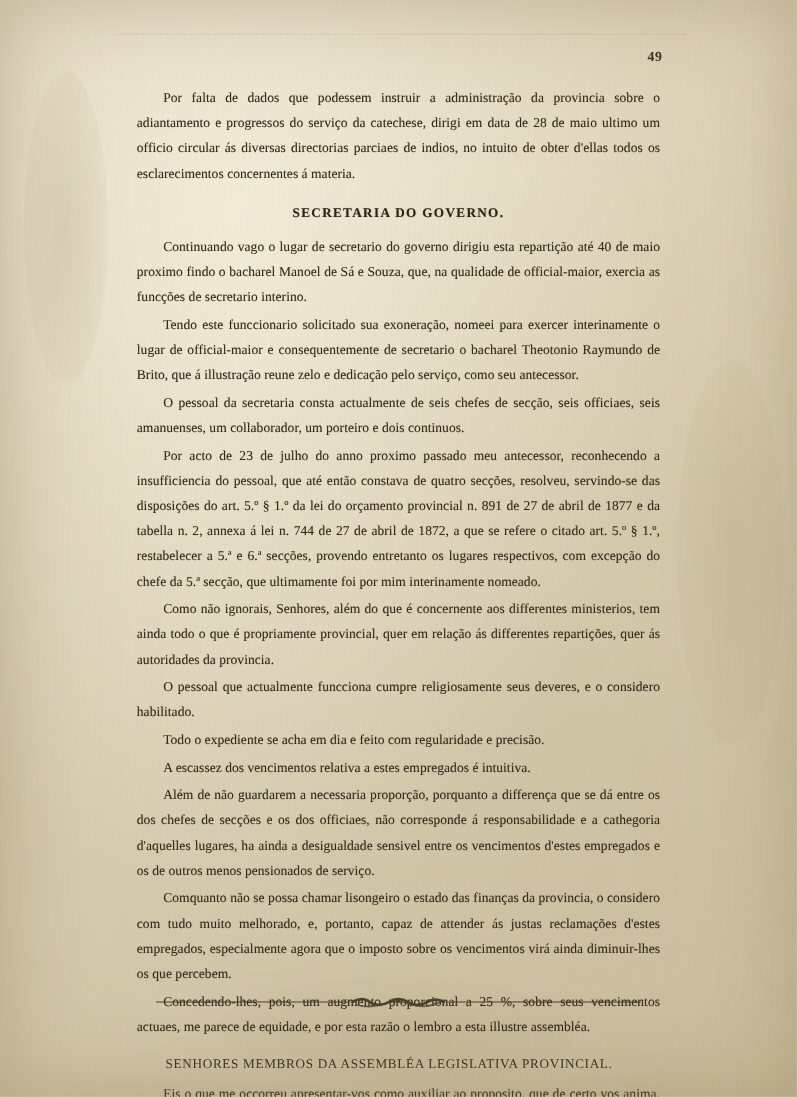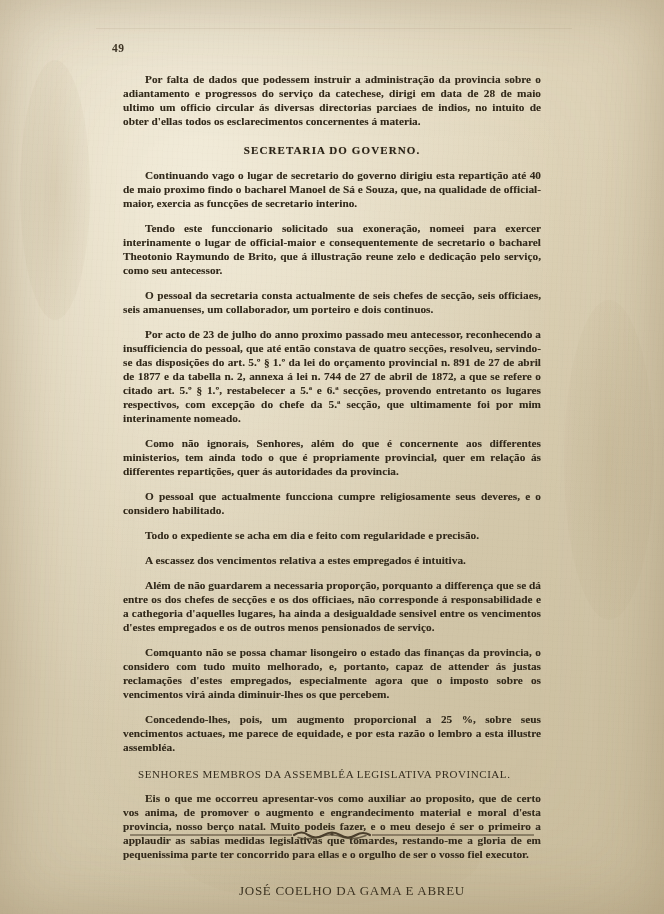--- a/index.html
+++ b/index.html
@@ -39,38 +39,37 @@
     pointer-events: none;
     box-shadow: inset 0 0 60px rgba(140,120,85,0.35), inset 0 0 140px rgba(150,130,95,0.18);
   }
   .content {
     position: absolute;
     left: 112px;
     top: 42px;
     width: 440px;
   }
   .folio {
-    text-align: left;
+    text-align: right;
     font-size: 11.5px;
     font-weight: bold;
     letter-spacing: 0.5px;
     color: #3a3123;
     margin: 0 0 18px 0;
     font-family: Liberation Serif, serif;
   }
   p.para {
-    margin: 11px;
+    margin: 2px;
     font-size: 11.3px;
-    line-height: 14px;
+    line-height: 21px;
     text-align: justify;
     text-indent: 22px;
     color: #322a1c;
     letter-spacing: 0.02px;
     text-shadow: 0 0 0.6px rgba(60,48,28,0.30);
-    font-weight: bold;
   }
   p.para + p.para { margin-top: 0px; }
   h2.section-title {
     margin: 16px 0 12px 0;
     text-align: center;
     font-size: 11px;
     font-weight: bold;
     letter-spacing: 1.1px;
     color: #2b2418;
     text-shadow: 0 0 0.8px rgba(60,48,28,0.4);

